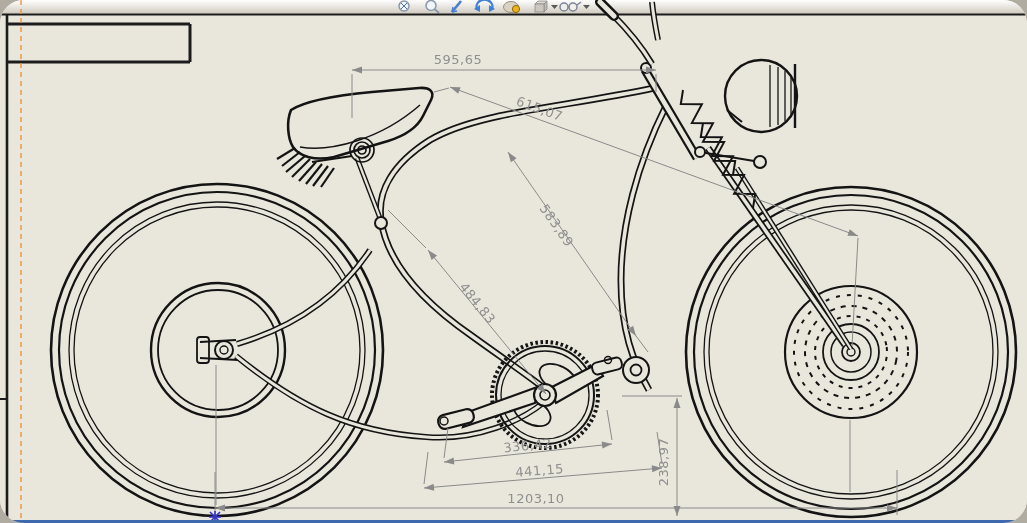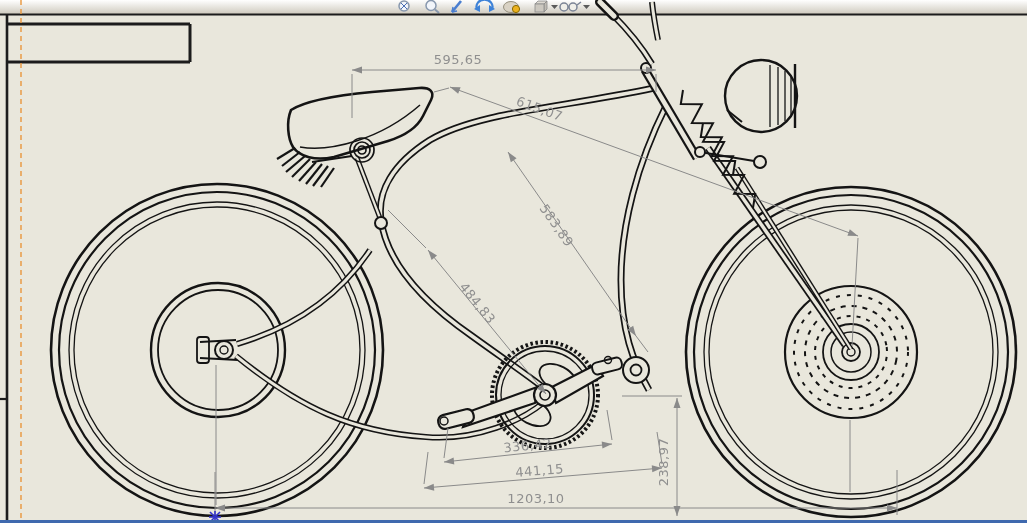--- a/index.html
+++ b/index.html
@@ -1,19 +1,20 @@
 <!DOCTYPE html>
 <html><head>
 <meta charset="utf-8">
 <style>
   html,body{margin:0;padding:0;background:#b0aca2;}
   #screen{
     position:relative;width:1027px;height:523px;overflow:hidden;
     background:#e9e7dc;
     font-family:"DejaVu Sans", sans-serif;
+    border-radius:24px;
   }
   svg text{
     font-family:"DejaVu Sans", sans-serif;
     font-size:13px;
     fill:#8f8f8f;
     letter-spacing:0.5px;
   }
 </style>
 </head>
 <body>

